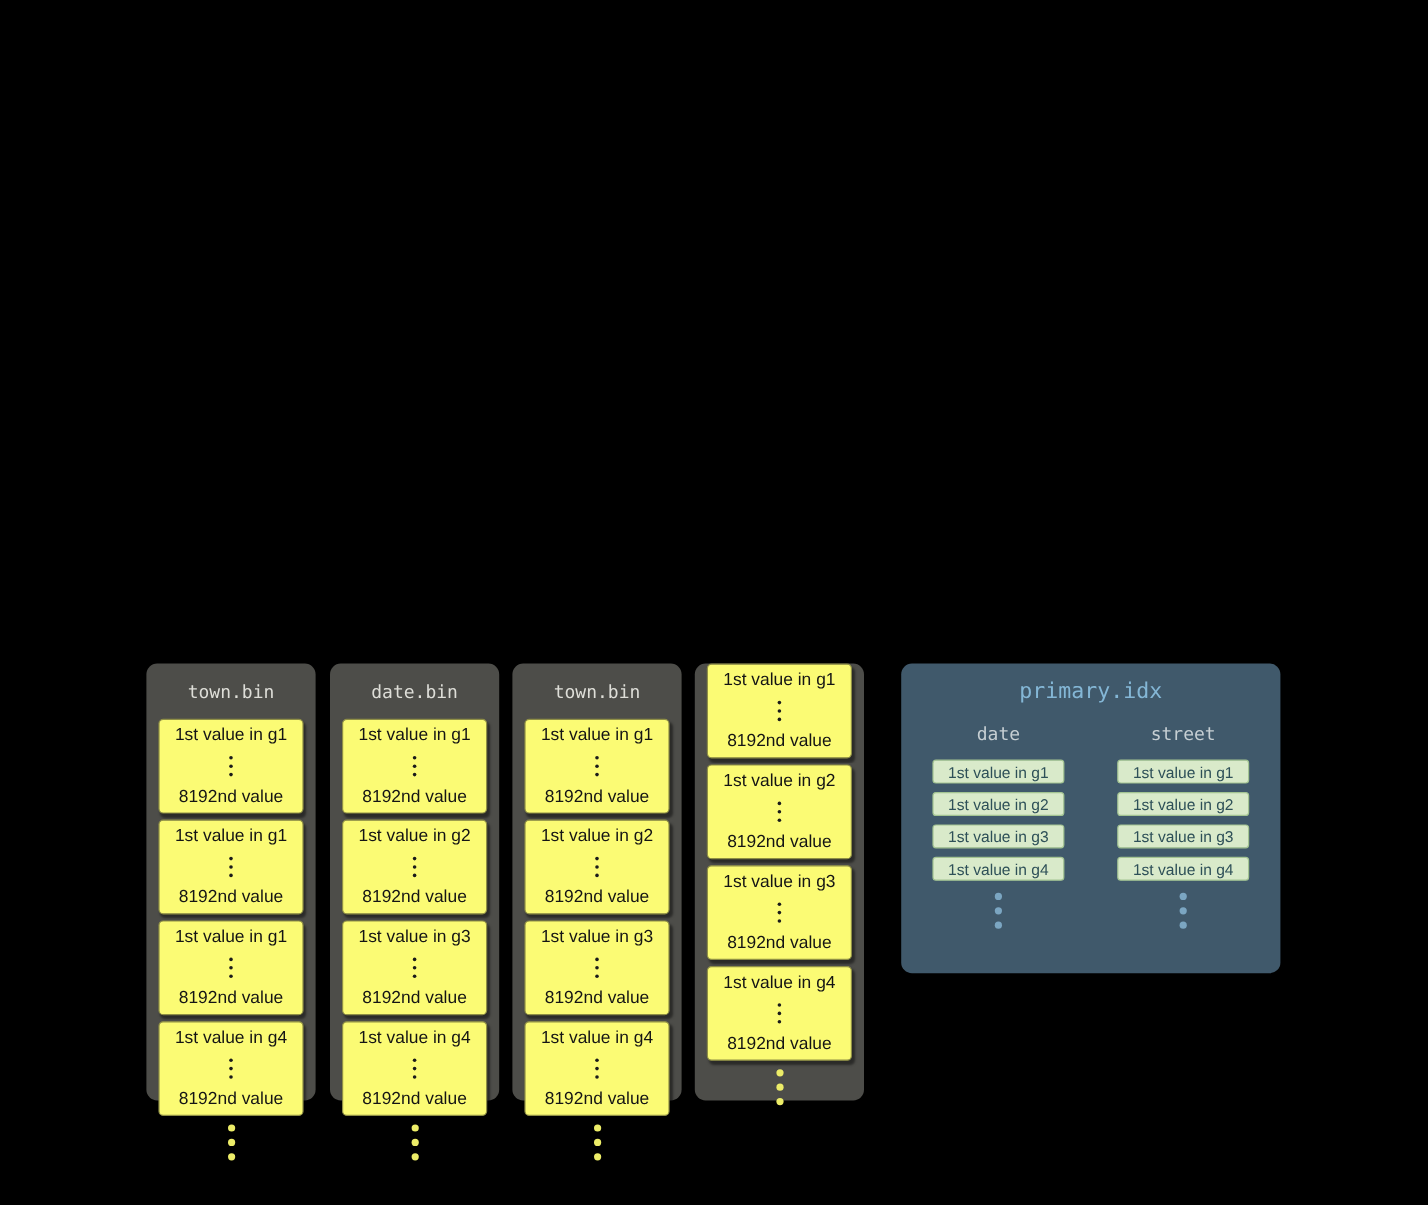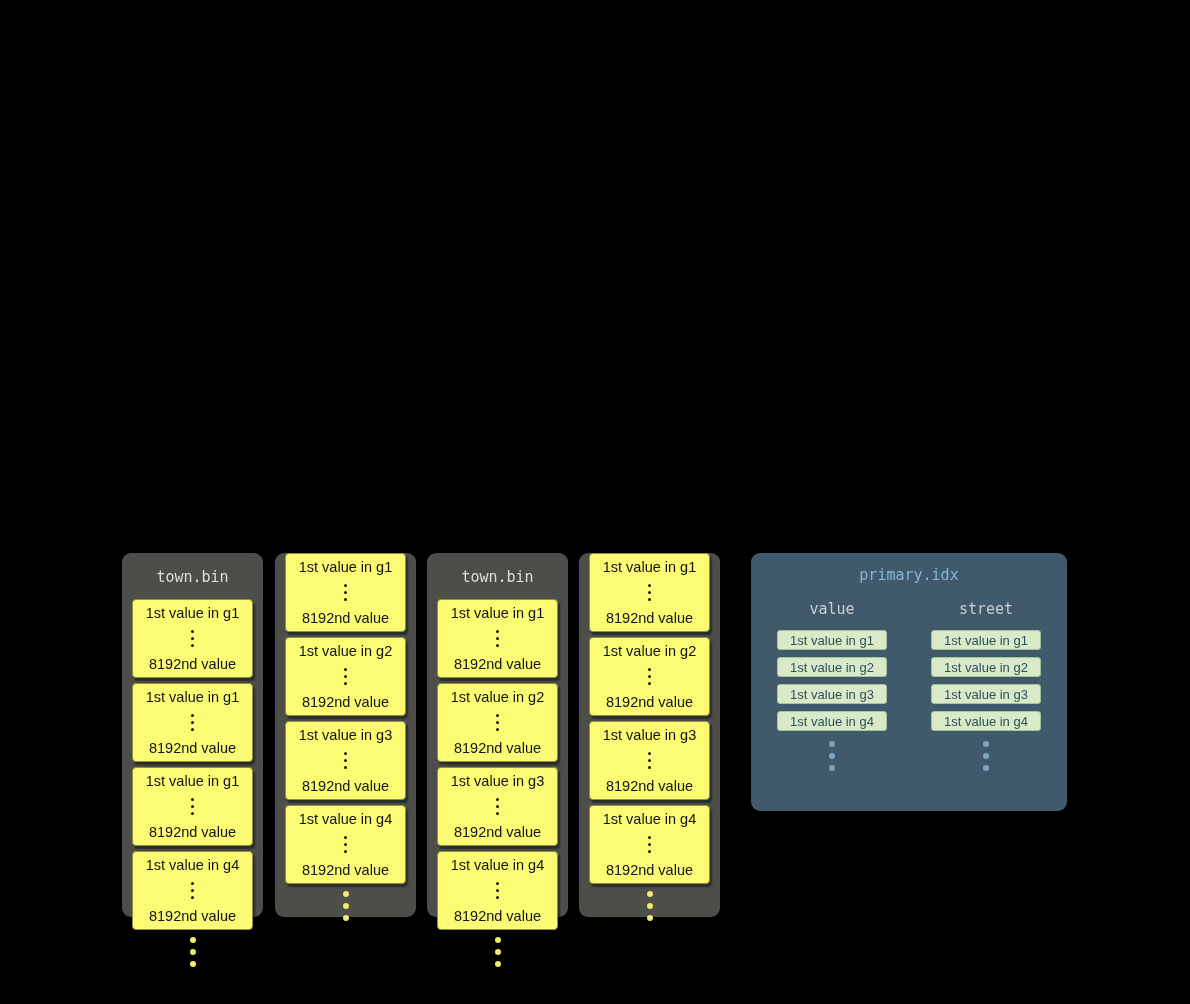--- a/index.html
+++ b/index.html
@@ -50,21 +50,21 @@
   .vdots i{display:block;width:3px;height:3px;border-radius:50%;background:#1a1a1a;}
   .panel-dots{margin-top:7px;display:flex;flex-direction:column;align-items:center;gap:6px;}
   .panel-dots i{display:block;width:6px;height:6px;border-radius:50%;background:var(--panel_dot);}
   
   .idx-panel{
     position:absolute;left:751px;top:553px;width:316px;height:258px;
     background:var(--idx_bg);border-radius:9px;box-sizing:border-box;padding-top:13px;
   }
   .idx-title{
     text-align:center;font-family:"DejaVu Sans Mono",monospace;
-    font-size:15px;color:var(--idx_title);
+    font-size:18px;color:var(--idx_title);
   }
   .idx-columns{display:flex;justify-content:center;gap:42px;margin-top:4px;}
   .idx-col{width:112px;}
   .idx-col-name{
     text-align:center;font-family:"DejaVu Sans Mono",monospace;
     font-size:15px;color:var(--idx_col_name);margin:12px 0 12px;
   }
   .idx-entry{
     width:110px;height:20px;line-height:20px;margin:0 auto 7px;
     background:var(--entry_bg);border:1px solid var(--entry_border);
@@ -120,20 +120,21 @@
       </div>
     </div>
     <div class="panel-dots">
         <i></i>
         <i></i>
         <i></i>
       </div>
   </div>
 
   <div class="bin-panel p1">
+    <div class="bin-title">date.bin</div>
     <div class="granules">
       <div class="granule">
         <span class="g-label">1st value in g1</span>
         <span class="vdots">
             <i></i>
             <i></i>
             <i></i>
           </span>
         <span class="g-label">8192nd value</span>
       </div>
@@ -262,21 +263,21 @@
         <i></i>
         <i></i>
         <i></i>
       </div>
   </div>
 
   <div class="idx-panel">
     <div class="idx-title">primary.idx</div>
     <div class="idx-columns">
       <div class="idx-col">
-        <div class="idx-col-name">value</div>
+        <div class="idx-col-name">date</div>
         <div class="idx-entry">1st value in g1</div>
         <div class="idx-entry">1st value in g2</div>
         <div class="idx-entry">1st value in g3</div>
         <div class="idx-entry">1st value in g4</div>
         <div class="idx-dots">
             <i></i>
             <i></i>
             <i></i>
           </div>
       </div>

